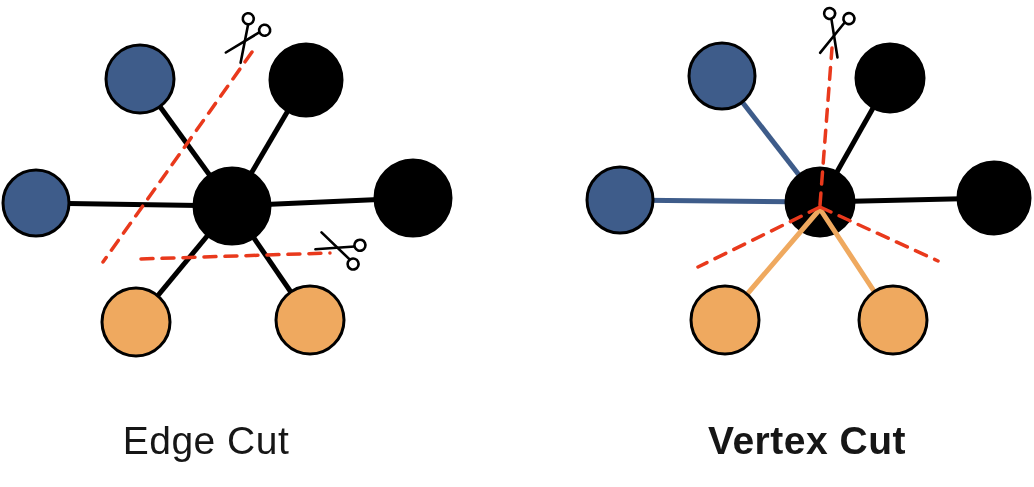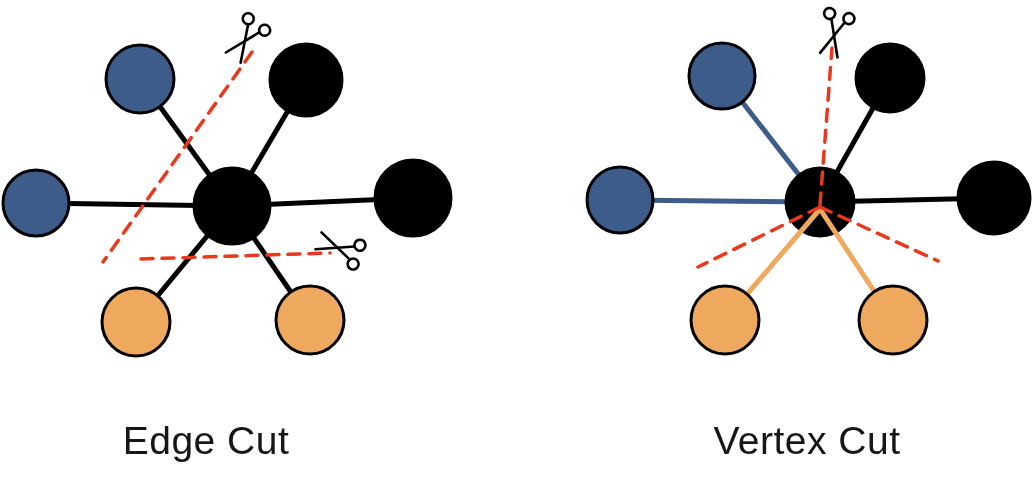--- a/index.html
+++ b/index.html
@@ -30,21 +30,21 @@
     position: absolute;
     top: 419px;
     transform: translateX(-50%);
     font-size: 39px;
     font-weight: 400;
     color: #161616;
     letter-spacing: 0.5px;
     white-space: nowrap;
   }
   .caption-left { left: 206px; }
-  .caption-right { left: 290px; }
+  .caption-right { left: 290px; font-weight: bold; }
 </style>
 </head>
 <body>
 
 <div class="figure">
 
   <div class="panel panel-left">
     <svg class="diagram" width="517" height="400" viewBox="0 0 517 400">
         <line x1="232" y1="206" x2="140" y2="79" stroke="#000000" stroke-width="5"></line>
         <line x1="232" y1="206" x2="306" y2="80" stroke="#000000" stroke-width="5"></line>

